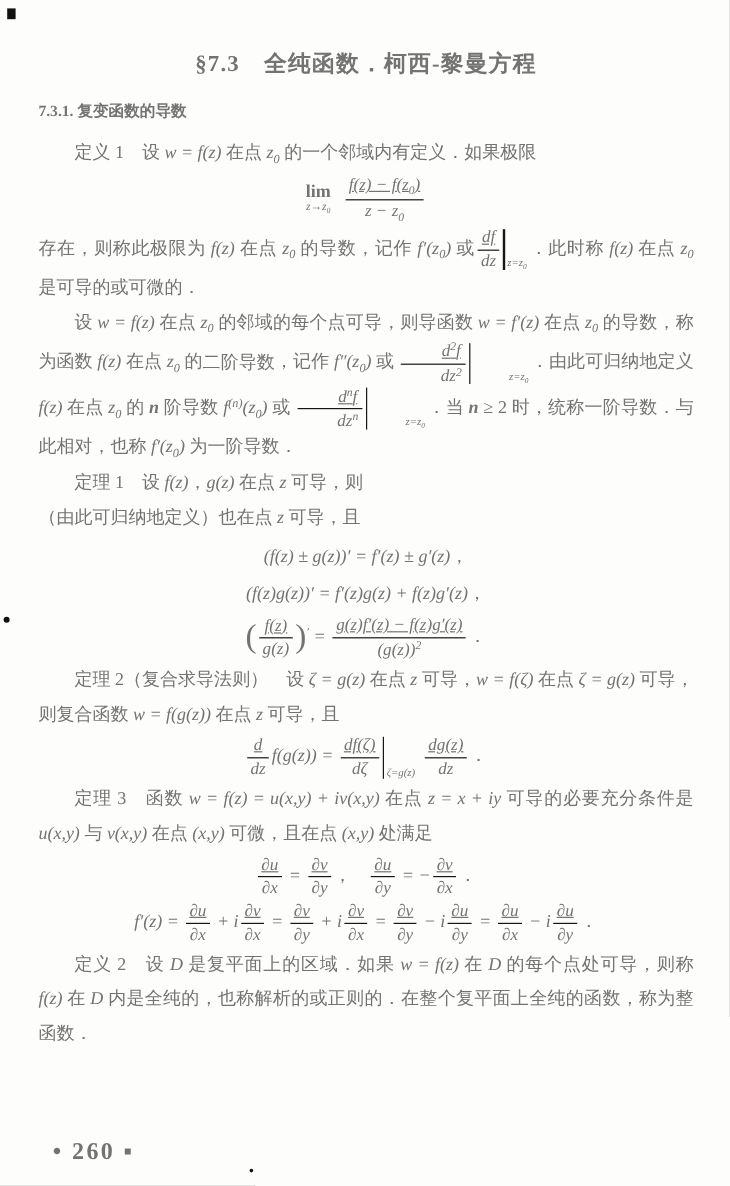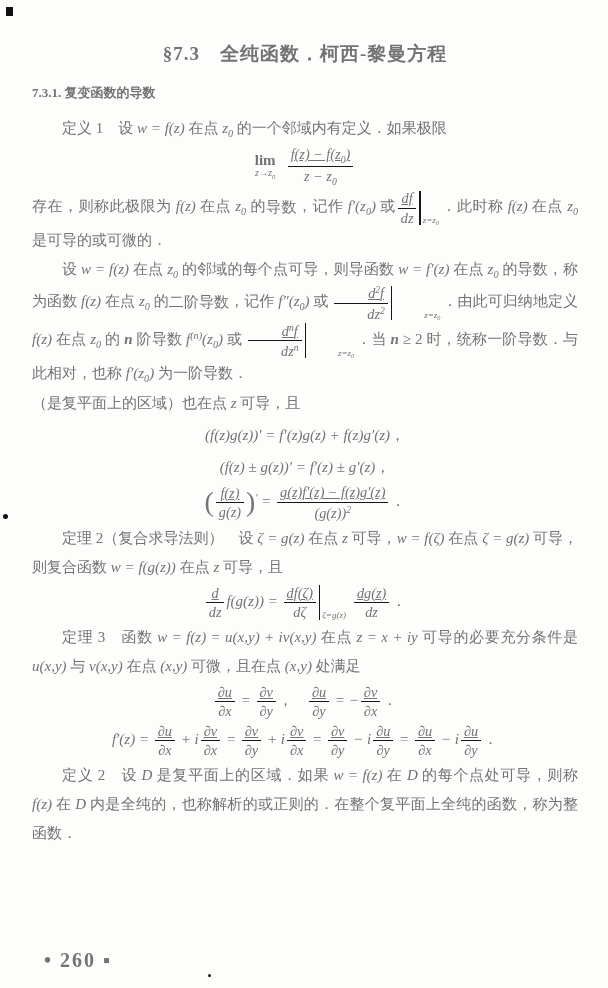--- a/index.html
+++ b/index.html
@@ -66,23 +66,24 @@
           <span class="evalbar"></span>
           <span class="eval-sub"><span class="seg-m">z=z</span><span class="seg-sub">0</span></span>
         </span><span class="seg-t">．此时称 </span><span class="seg-m">f(z)</span><span class="seg-t"> 在点 </span><span class="seg-m">z</span><span class="seg-sub">0</span><span class="seg-t"> 是</span><span class="seg-b">可导的</span><span class="seg-t">或</span><span class="seg-b">可微的</span><span class="seg-t">．</span></div>
       <div class="para indent"><span class="seg-t">设 </span><span class="seg-m">w = f(z)</span><span class="seg-t"> 在点 </span><span class="seg-m">z</span><span class="seg-sub">0</span><span class="seg-t"> 的邻域的每个点可导，则导函数 </span><span class="seg-m">w = f′(z)</span><span class="seg-t"> 在点 </span><span class="seg-m">z</span><span class="seg-sub">0</span><span class="seg-t"> 的导数，称为函数 </span><span class="seg-m">f(z)</span><span class="seg-t"> 在点 </span><span class="seg-m">z</span><span class="seg-sub">0</span><span class="seg-t"> 的</span><span class="seg-b">二阶导数</span><span class="seg-t">，记作 </span><span class="seg-m">f″(z</span><span class="seg-sub">0</span><span class="seg-m">)</span><span class="seg-t"> 或 </span><span class="frac"><span class="frac-num"><span class="seg-m">d</span><span class="seg-sup">2</span><span class="seg-m">f</span></span><span class="frac-den"><span class="seg-m">dz</span><span class="seg-sup">2</span></span></span><span class="evalwrap">
           <span class="evalbar"></span>
           <span class="eval-sub"><span class="seg-m">z=z</span><span class="seg-sub">0</span></span>
         </span><span class="seg-t">．由此可归纳地定义 </span><span class="seg-m">f(z)</span><span class="seg-t"> 在点 </span><span class="seg-m">z</span><span class="seg-sub">0</span><span class="seg-t"> 的 </span><span class="seg-m seg-mb">n</span><span class="seg-t"> </span><span class="seg-b">阶导数</span><span class="seg-t"> </span><span class="seg-m">f</span><span class="seg-sup">(n)</span><span class="seg-m">(z</span><span class="seg-sub">0</span><span class="seg-m">)</span><span class="seg-t"> 或 </span><span class="frac"><span class="frac-num"><span class="seg-m">d</span><span class="seg-sup">n</span><span class="seg-m">f</span></span><span class="frac-den"><span class="seg-m">dz</span><span class="seg-sup">n</span></span></span><span class="evalwrap">
           <span class="evalbar"></span>
           <span class="eval-sub"><span class="seg-m">z=z</span><span class="seg-sub">0</span></span>
         </span><span class="seg-t">．当 </span><span class="seg-m seg-mb">n</span><span class="seg-t"> ≥ 2 时，统称</span><span class="seg-b">一阶导数</span><span class="seg-t">．与此相对，也称 </span><span class="seg-m">f′(z</span><span class="seg-sub">0</span><span class="seg-m">)</span><span class="seg-t"> 为</span><span class="seg-b">一阶导数</span><span class="seg-t">．</span></div>
-      <div class="para"><span class="seg-t">（是复平面上的区域）也在点 </span><span class="seg-m">z</span><span class="seg-t"> 可导，且</span></div>
+      <div class="para indent"><span class="seg-b">定理 1</span><span class="seg-t">　设 </span><span class="seg-m">f(z)</span><span class="seg-t">，</span><span class="seg-m">g(z)</span><span class="seg-t"> 在点 </span><span class="seg-m">z</span><span class="seg-t"> 可导，则</span></div>
+      <div class="para"><span class="seg-t">（由此可归纳地定义）也在点 </span><span class="seg-m">z</span><span class="seg-t"> 可导，且</span></div>
+      <div class="formula"><span class="seg-m">(f(z) ± g(z))′ = f′(z) ± g′(z)</span><span class="seg-t">，</span></div>
       <div class="formula"><span class="seg-m">(f(z)g(z))′ = f′(z)g(z) + f(z)g′(z)</span><span class="seg-t">，</span></div>
-      <div class="formula"><span class="seg-m">(f(z) ± g(z))′ = f′(z) ± g′(z)</span><span class="seg-t">，</span></div>
       <div class="formula"><span class="seg-bigp">(</span><span class="frac"><span class="frac-num"><span class="seg-m">f(z)</span></span><span class="frac-den"><span class="seg-m">g(z)</span></span></span><span class="seg-bigp">)</span><span class="seg-sup">′</span><span class="seg-m"> = </span><span class="frac"><span class="frac-num"><span class="seg-m">g(z)f′(z) − f(z)g′(z)</span></span><span class="frac-den"><span class="seg-m">(g(z))</span><span class="seg-sup">2</span></span></span><span class="seg-t">．</span></div>
       <div class="para indent"><span class="seg-b">定理 2（复合求导法则）</span><span class="seg-t">　设 </span><span class="seg-m">ζ = g(z)</span><span class="seg-t"> 在点 </span><span class="seg-m">z</span><span class="seg-t"> 可导，</span><span class="seg-m">w = f(ζ)</span><span class="seg-t"> 在点 </span><span class="seg-m">ζ = g(z)</span><span class="seg-t"> 可导，则复合函数 </span><span class="seg-m">w = f(g(z))</span><span class="seg-t"> 在点 </span><span class="seg-m">z</span><span class="seg-t"> 可导，且</span></div>
       <div class="formula"><span class="frac"><span class="frac-num"><span class="seg-m">d</span></span><span class="frac-den"><span class="seg-m">dz</span></span></span><span class="seg-m">f(g(z)) = </span><span class="frac"><span class="frac-num"><span class="seg-m">df(ζ)</span></span><span class="frac-den"><span class="seg-m">dζ</span></span></span><span class="evalwrap">
           <span class="evalbar"></span>
           <span class="eval-sub"><span class="seg-m">ζ=g(z)</span></span>
         </span><span class="seg-sp" style="width: 4px;"></span><span class="frac"><span class="frac-num"><span class="seg-m">dg(z)</span></span><span class="frac-den"><span class="seg-m">dz</span></span></span><span class="seg-t">．</span></div>
       <div class="para indent"><span class="seg-b">定理 3</span><span class="seg-t">　函数 </span><span class="seg-m">w = f(z) = u(x,y) + iv(x,y)</span><span class="seg-t"> 在点 </span><span class="seg-m">z = x + iy</span><span class="seg-t"> 可导的必要充分条件是 </span><span class="seg-m">u(x,y)</span><span class="seg-t"> 与 </span><span class="seg-m">v(x,y)</span><span class="seg-t"> 在点 </span><span class="seg-m">(x,y)</span><span class="seg-t"> 可微，且在点 </span><span class="seg-m">(x,y)</span><span class="seg-t"> 处满足</span></div>
       <div class="formula"><span class="frac"><span class="frac-num"><span class="seg-m">∂u</span></span><span class="frac-den"><span class="seg-m">∂x</span></span></span><span class="seg-m"> = </span><span class="frac"><span class="frac-num"><span class="seg-m">∂v</span></span><span class="frac-den"><span class="seg-m">∂y</span></span></span><span class="seg-t">，</span><span class="seg-sp" style="width: 14px;"></span><span class="frac"><span class="frac-num"><span class="seg-m">∂u</span></span><span class="frac-den"><span class="seg-m">∂y</span></span></span><span class="seg-m"> = −</span><span class="frac"><span class="frac-num"><span class="seg-m">∂v</span></span><span class="frac-den"><span class="seg-m">∂x</span></span></span><span class="seg-t">．</span></div>
       <div class="formula"><span class="seg-m">f′(z) = </span><span class="frac"><span class="frac-num"><span class="seg-m">∂u</span></span><span class="frac-den"><span class="seg-m">∂x</span></span></span><span class="seg-m"> + i</span><span class="frac"><span class="frac-num"><span class="seg-m">∂v</span></span><span class="frac-den"><span class="seg-m">∂x</span></span></span><span class="seg-m"> = </span><span class="frac"><span class="frac-num"><span class="seg-m">∂v</span></span><span class="frac-den"><span class="seg-m">∂y</span></span></span><span class="seg-m"> + i</span><span class="frac"><span class="frac-num"><span class="seg-m">∂v</span></span><span class="frac-den"><span class="seg-m">∂x</span></span></span><span class="seg-m"> = </span><span class="frac"><span class="frac-num"><span class="seg-m">∂v</span></span><span class="frac-den"><span class="seg-m">∂y</span></span></span><span class="seg-m"> − i</span><span class="frac"><span class="frac-num"><span class="seg-m">∂u</span></span><span class="frac-den"><span class="seg-m">∂y</span></span></span><span class="seg-m"> = </span><span class="frac"><span class="frac-num"><span class="seg-m">∂u</span></span><span class="frac-den"><span class="seg-m">∂x</span></span></span><span class="seg-m"> − i</span><span class="frac"><span class="frac-num"><span class="seg-m">∂u</span></span><span class="frac-den"><span class="seg-m">∂y</span></span></span><span class="seg-t">．</span></div>
       <div class="para indent"><span class="seg-b">定义 2</span><span class="seg-t">　设 </span><span class="seg-m">D</span><span class="seg-t"> 是复平面上的区域．如果 </span><span class="seg-m">w = f(z)</span><span class="seg-t"> 在 </span><span class="seg-m">D</span><span class="seg-t"> 的每个点处可导，则称 </span><span class="seg-m">f(z)</span><span class="seg-t"> 在 </span><span class="seg-m">D</span><span class="seg-t"> 内是</span><span class="seg-b">全纯的</span><span class="seg-t">，也称解析的或正则的．在整个复平面上全纯的函数，称为</span><span class="seg-b">整函数</span><span class="seg-t">．</span></div>

